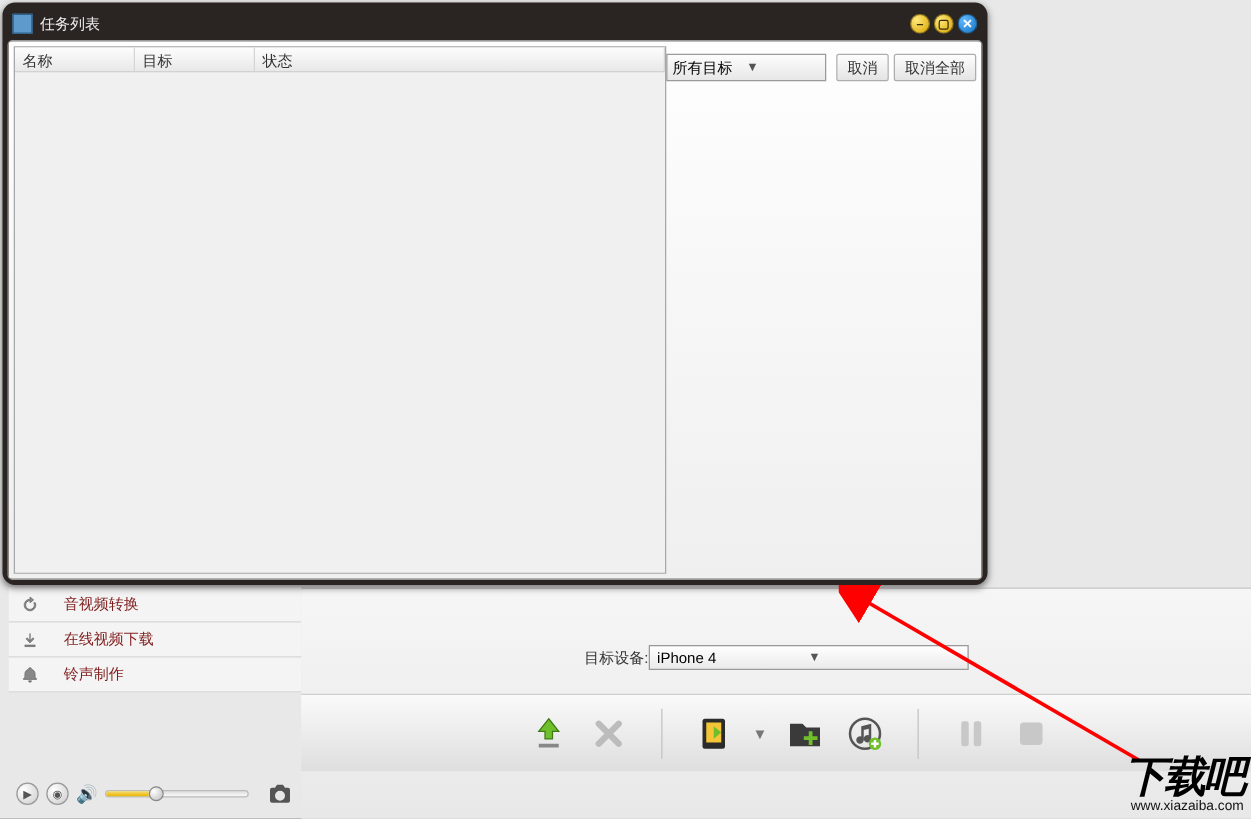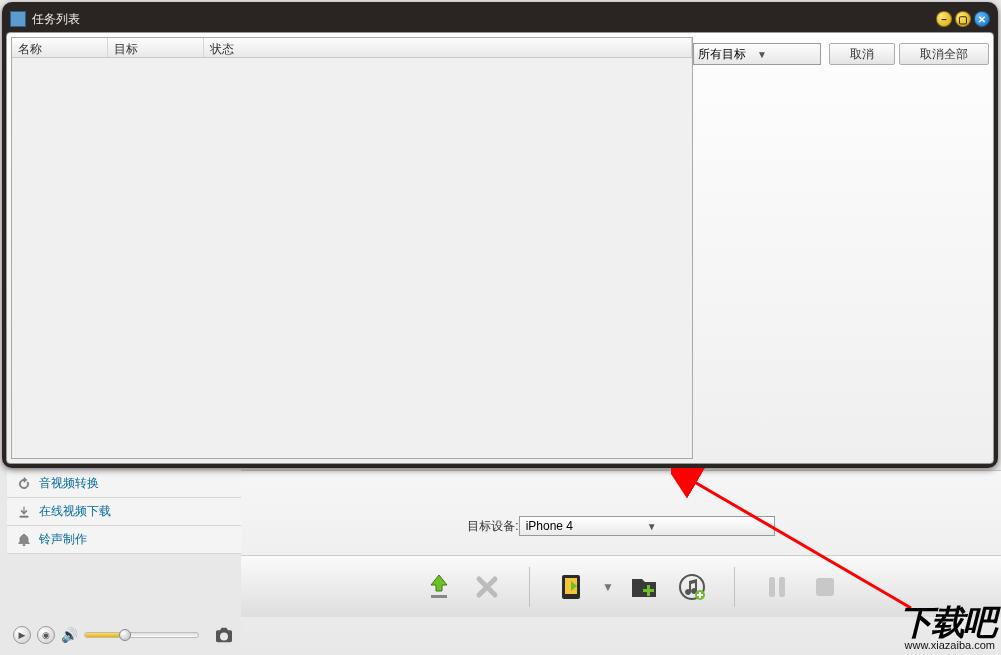--- a/index.html
+++ b/index.html
@@ -9,21 +9,21 @@
   width: 1001px;
   height: 655px;
   overflow: hidden;
   background: #000;
 }
 
 
 .dialog-wrap {
   position: absolute;
   left: 2px; top: 2px;
-  width: 996px; height: 466px;
+  width: 788px; height: 466px;
   border: 4px solid #2a2522;
   border-radius: 10px;
   background: #2a2522;
   box-shadow: 0 2px 6px rgba(0,0,0,0.5);
   z-index: 20;
 }
 .dialog-titlebar {
   height: 26px;
   display: flex;
   align-items: center;
@@ -81,21 +81,21 @@
   background: linear-gradient(#fdfdfd,#e7e7e7);
   display: flex; align-items: center;
   padding: 0 4px;
   cursor: pointer;
 }
 .select-targets span { flex:1; }
 .select-targets .arrow { font-size:10px; color:#555; }
 .dialog-footer .spacer { flex:1; }
 .dlg-btn {
   height: 22px;
-  padding: 0 20px;
+  padding: 0 8px;
   border: 1px solid #adadad;
   background: linear-gradient(#fdfdfd,#e4e4e4);
   border-radius: 2px;
   cursor: pointer;
   display:inline-flex; align-items:center;
   color:#333;
 }
 
 
 .main-area {
@@ -108,23 +108,23 @@
   position: absolute;
   left: 7px; top: 470px;
   width: 234px;
   background: #f4f4f4;
 }
 .side-item {
   height: 28px;
   display: flex; align-items: center;
   padding: 0 10px;
   border-bottom: 1px solid #d6d6d6;
-  color: #0369a1;
+  color: #7f1d1d;
   cursor: pointer;
-  gap: 8px;
+  gap: 20px;
 }
 .side-ico { width:14px; height:14px; display:inline-block; }
 .side-ico svg { width:14px; height:14px; fill:#888; stroke:#666; }
 
 .timeline {
   position: absolute;
   left: 7px; right: auto;
   top: 560px;
   width: 234px;
 }

